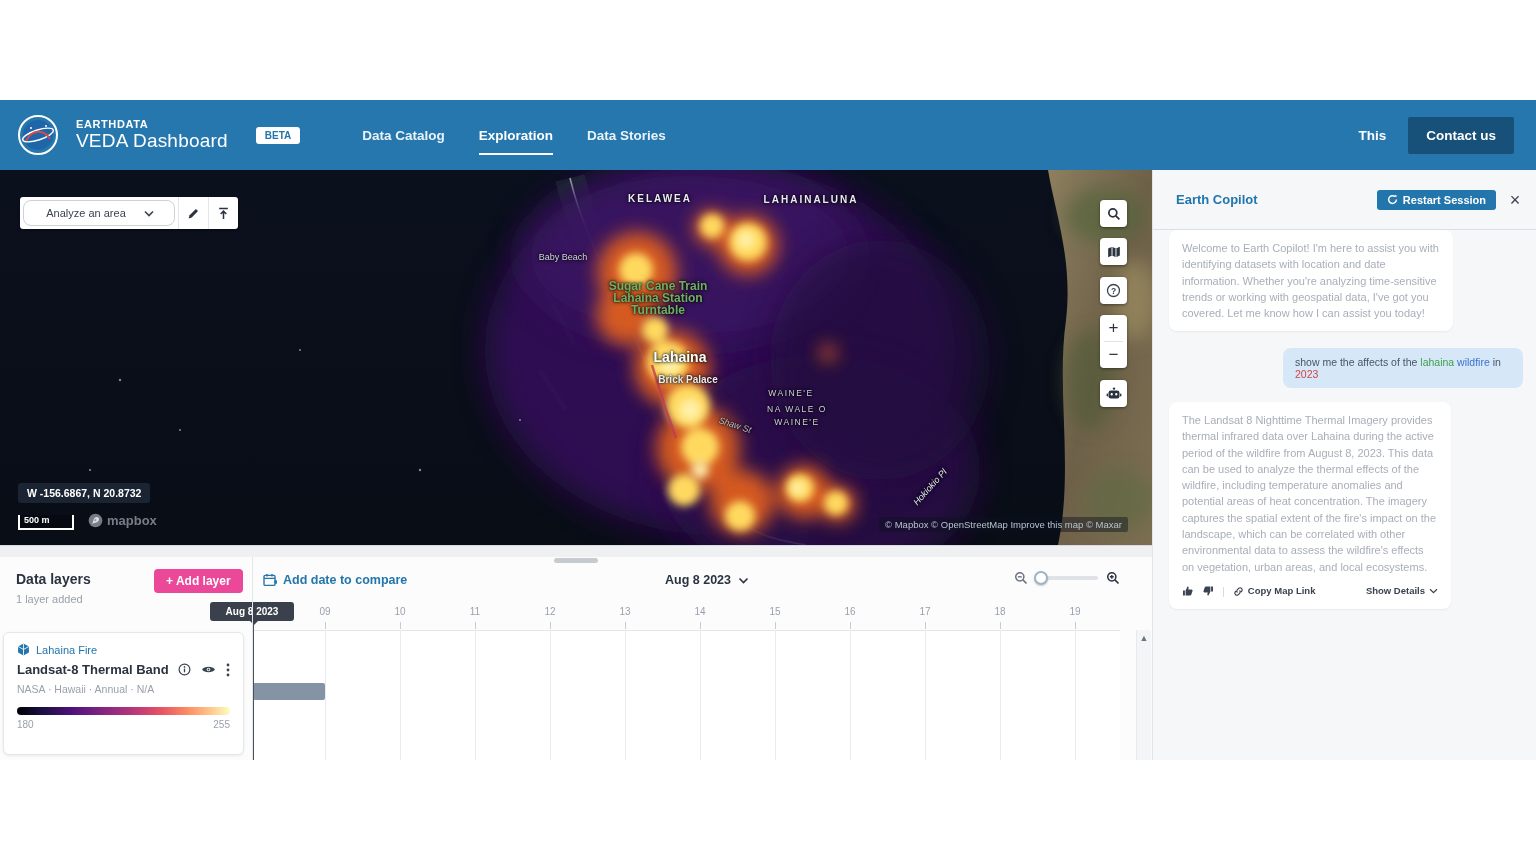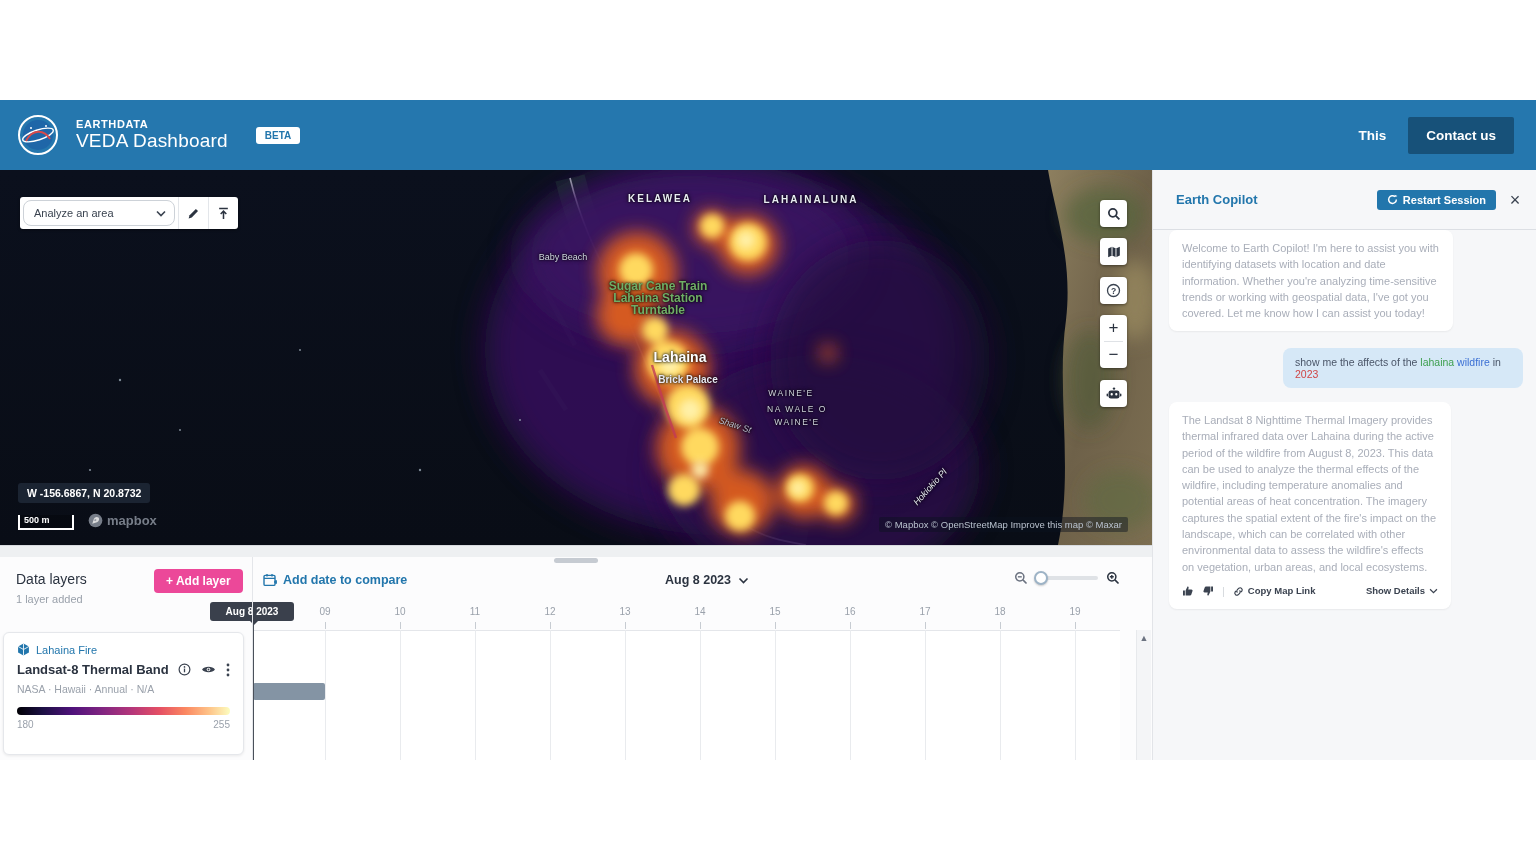--- a/index.html
+++ b/index.html
@@ -27,21 +27,21 @@
   #map { position:absolute; left:0; top:170px; width:1152px; height:375px; background:#0a0e19; overflow:hidden; }
   .map-label { position:absolute; color:#e8ecf2; text-shadow:0 0 4px rgba(0,0,0,.95), 0 0 2px rgba(0,0,0,.9); white-space:nowrap; transform:translateX(-50%); }
   .place-caps { font-size:10px; letter-spacing:2px; font-weight:600; }
   .town { font-size:14px; font-weight:bold; color:#fff; }
   .poi { font-size:10px; font-weight:bold; color:#e9e9f2; }
   .park { color:#6fae66; font-size:12px; font-weight:bold; }
   .small-caps { font-size:8.5px; letter-spacing:1.5px; color:#cdd2da; }
   .street { font-size:9px; color:#b9bcc9; font-style:italic; }
 
   .analyze-box { position:absolute; left:20px; top:27px; height:32px; background:#fff; border-radius:3px; box-shadow:0 1px 3px rgba(0,0,0,.4); display:flex; align-items:stretch; }
-  .analyze-select { width:152px; display:flex; align-items:center; justify-content:space-between; padding:0 8px 0 10px; font-size:11px; color:#3a4350; border:1px solid #cdd2d8; border-radius:8px; margin:3px; cursor:pointer;gap:18px; }
+  .analyze-select { width:152px; display:flex; align-items:center; justify-content:center; padding:0 8px 0 10px; font-size:11px; color:#3a4350; border:1px solid #cdd2d8; border-radius:8px; margin:3px; cursor:pointer;gap:18px; }
   .tool-btn { width:30px; display:flex; align-items:center; justify-content:center; cursor:pointer; border-left:1px solid #e3e6ea; }
 
   .map-ctrl { position:absolute; left:1100px; width:27px; background:#fff; border-radius:4px; box-shadow:0 1px 3px rgba(0,0,0,.45); display:flex; flex-direction:column; align-items:center; justify-content:center; cursor:pointer; }
   .map-ctrl svg, .map-ctrl span { display:block; }
   .zoom-group { height:53px; }
   .zoom-half { width:27px; height:26px; display:flex; align-items:center; justify-content:center; font-size:17px; color:#2b3340; cursor:pointer; }
   .zoom-divider { width:19px; height:1px; background:#dfe2e6; }
 
   .coords-badge { position:absolute; left:18px; top:313px; background:rgba(30,40,55,.88); color:#fff; font-size:10.5px; font-weight:bold; padding:4px 9px; border-radius:3px; }
   .scale-box { position:absolute; left:18px; top:345px; width:56px; height:15px; border:2px solid #fff; border-top:none; background:rgba(0,0,0,.25); color:#fff; font-size:9px; font-weight:bold; padding-left:4px; line-height:11px; }
@@ -59,21 +59,21 @@
   .cp-footer { display:flex; align-items:center; gap:8px; margin-top:8px; color:#3b4350; }
   .cp-footer .sep { color:#d4d7dc; font-size:11px; }
   .cp-action { display:flex; align-items:center; gap:4px; font-size:9.5px; font-weight:bold; color:#3b4350; cursor:pointer; }
   .cp-details { margin-left:auto; }
 
   
   #bottom { position:absolute; left:0; top:545px; width:1152px; height:215px; background:#fcfcfd; }
   .divider-strip { position:absolute; left:0; top:0; width:100%; height:12px; background:#eef0f2; border-top:1px solid #d8dbdf; }
   .drag-handle { position:absolute; left:554px; top:13px; width:44px; height:5px; border-radius:3px; background:#c6cbd2; cursor:row-resize; }
   .col-sep { position:absolute; left:252px; top:12px; bottom:0; width:1px; background:#e4e6ea; }
-  .dl-title { position:absolute; left:16px; top:26px; font-size:14px; font-weight:normal; color:#2b3340; }
+  .dl-title { position:absolute; left:16px; top:26px; font-size:14px; font-weight:bold; color:#2b3340; }
   .dl-sub { position:absolute; left:16px; top:48px; font-size:11px; color:#9aa1ab; }
   .add-layer-btn { position:absolute; left:154px; top:24px; background:#ec4899; color:#fff; border:none; border-radius:4px; font-size:12px; font-weight:bold; padding:5px 12px; cursor:pointer; }
   .add-date { position:absolute; left:263px; top:28px; display:flex; align-items:center; gap:6px; color:#2276ac; font-size:12.5px; font-weight:bold; cursor:pointer; }
   .date-select { position:absolute; left:665px; top:28px; display:flex; align-items:center; gap:7px; font-size:12.5px; font-weight:bold; color:#2b3340; cursor:pointer; }
   .tl-zoom { position:absolute; left:1014px; top:26px; display:flex; align-items:center; gap:8px; }
   .tl-slider-track { width:62px; height:4px; border-radius:2px; background:#dfe2e6; position:relative; }
   .tl-slider-knob { position:absolute; left:-2px; top:-5px; width:14px; height:14px; border-radius:50%; background:#fff; border:2px solid #9db3c6; box-shadow:0 1px 2px rgba(0,0,0,.2); cursor:pointer; }
 
   #tl-area { position:absolute; left:0; top:0; width:1136px; height:215px; overflow:hidden; pointer-events:none; }
   .tick-label { position:absolute; top:61px; transform:translateX(-50%); font-size:10px; color:#9aa1ab; }
@@ -111,20 +111,25 @@
           <circle cx="11" cy="11" r="1" fill="#fff"></circle>
             <circle cx="26" cy="9" r="1" fill="#fff"></circle>
         </svg>
       </div>
       <div class="brand-text">
         <div class="brand-line1">EARTHDATA</div>
         <div class="brand-line2">VEDA Dashboard</div>
       </div>
       <span class="beta-badge">BETA</span>
     </div>
+    <nav class="nav">
+      <div class="nav-item">Data Catalog</div>
+      <div class="nav-item active">Exploration</div>
+      <div class="nav-item">Data Stories</div>
+    </nav>
     <div class="appbar-right">
       <span class="about-link">This</span>
       <button class="contact-btn">Contact us</button>
     </div>
   </header>
 
   <div id="map">
     <svg width="1152" height="375" viewBox="0 0 1152 375" style="position:absolute;inset:0;">
       <defs>
         <filter id="b14" x="-60%" y="-60%" width="220%" height="220%">

